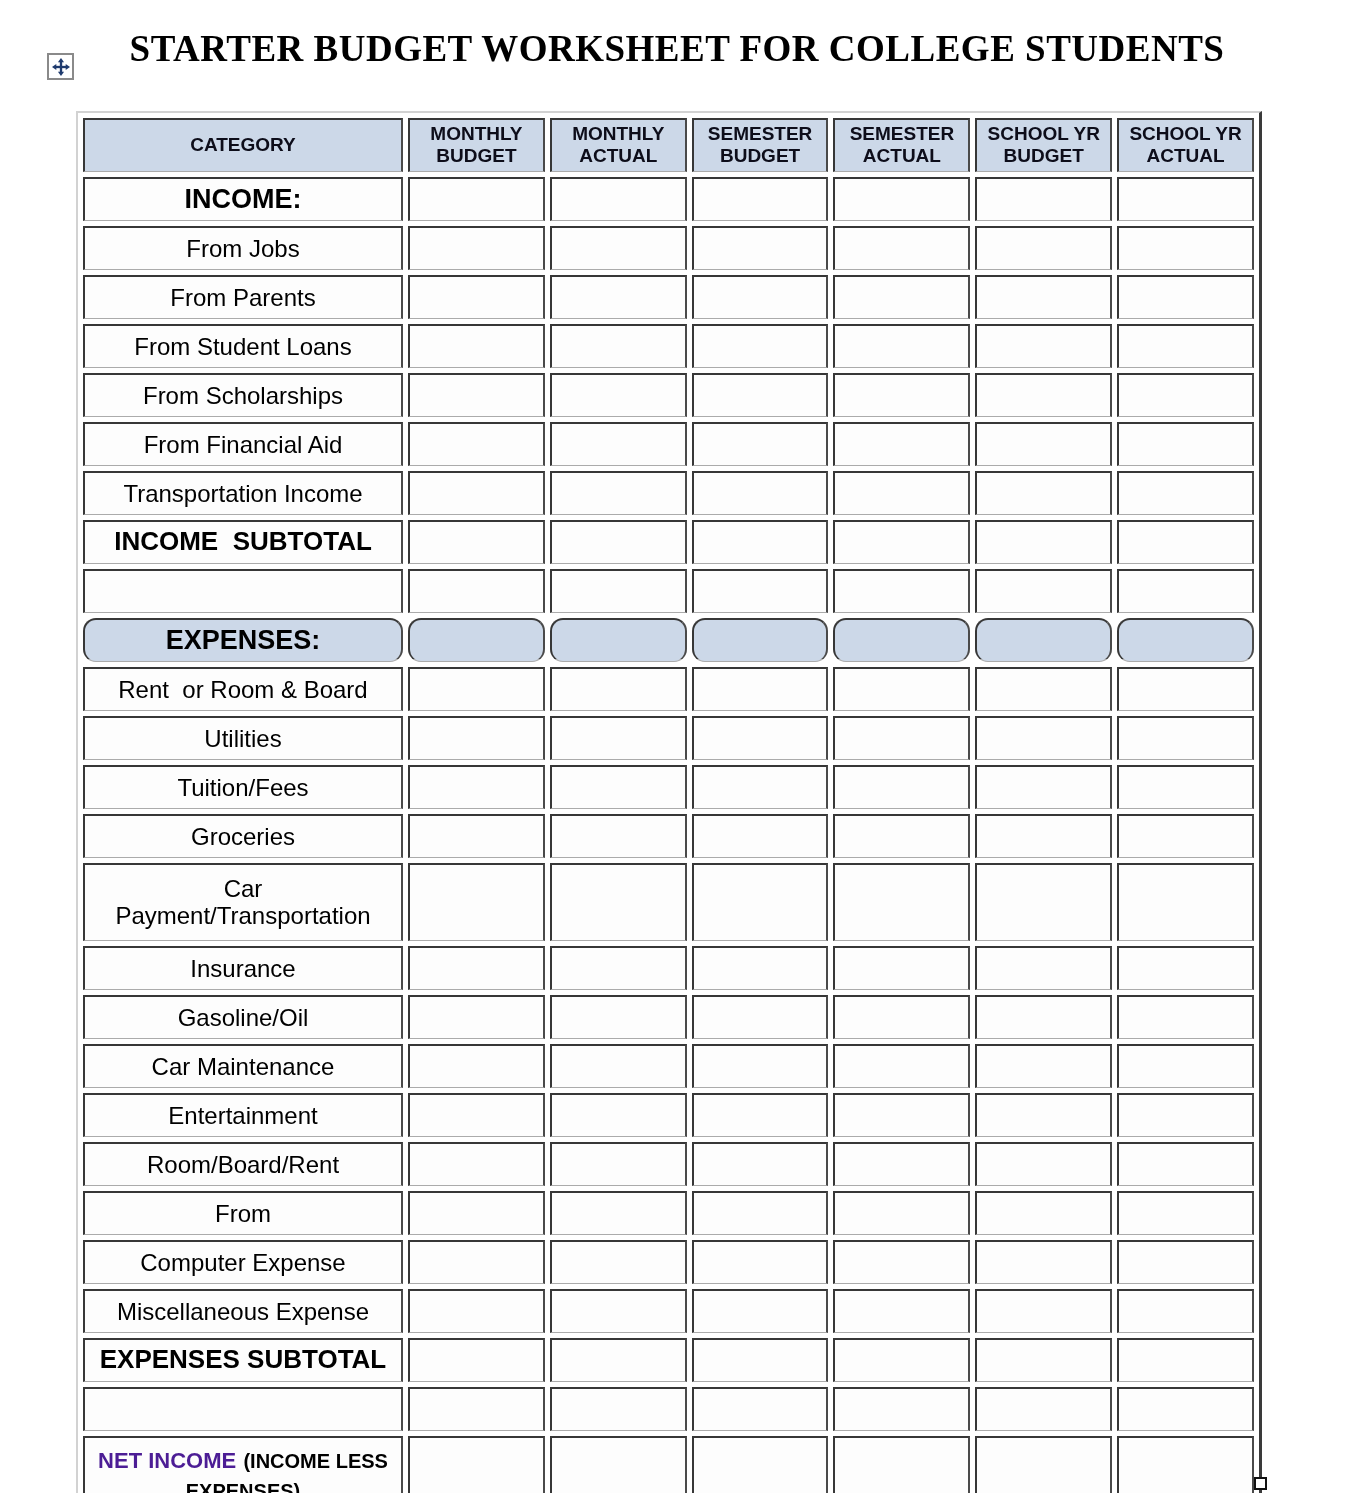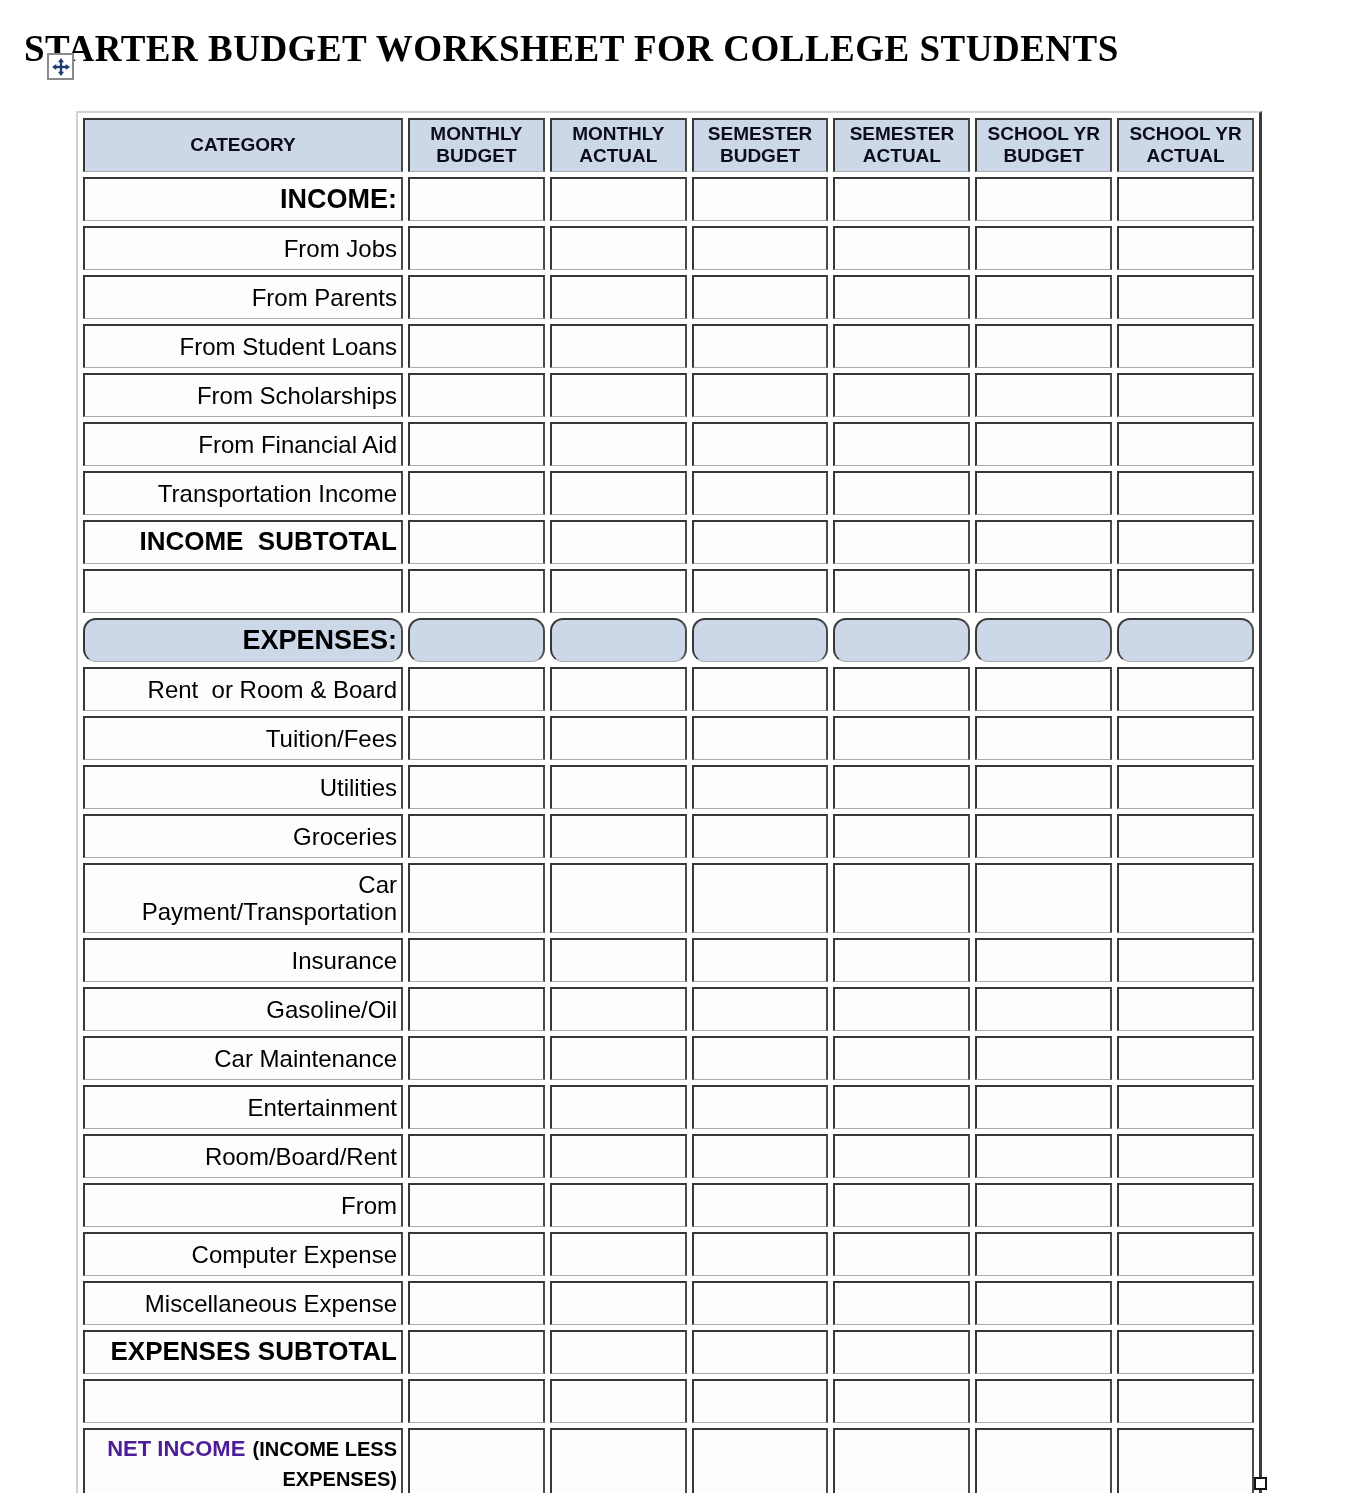--- a/index.html
+++ b/index.html
@@ -12,29 +12,29 @@
     height: 1493px;
     position: relative;
     font-family: "Liberation Sans", sans-serif;
     overflow: hidden;
   }
 
   
   .doc-title {
     position: absolute;
     top: 2px;
-    left: 0;
+    left: 12px;
     width: 1330px;
+    text-align: center;
     font-family: "Liberation Serif", serif;
     font-weight: bold;
     font-size: 37px;
     letter-spacing: 0.5px;
     color: #000000;
     white-space: nowrap;
-    padding-left: 24px;
   }
 
   
   .move-handle {
     position: absolute;
     left: 47px;
     top: 53px;
     width: 27px;
     height: 27px;
     box-sizing: border-box;
@@ -100,34 +100,34 @@
 
   table.worksheet td {
     height: 44px;
     vertical-align: middle;
     padding: 1px 4px;
   }
 
   td.category-cell {
     font-size: 24px;
     color: #000000;
-    text-align: right;
+    text-align: center;
     white-space: pre-wrap;
     line-height: 1.15;
   }
 
   tr.row-section td.category-cell {
     font-weight: bold;
     font-size: 27px;
   }
   tr.row-subtotal td.category-cell {
     font-weight: bold;
     font-size: 26px;
   }
-  tr.row-tall td { height: 70px; }
+  tr.row-tall td { height: 78px; }
 
   tr.row-highlight td {
     background: var(--highlight-bg, #ccd8e8);
     border-radius: 13px;
   }
 
   .net-main {
     font-weight: bold;
     font-size: 22px;
     color: #4c1d95;
@@ -273,30 +273,30 @@
       <tr class="row-item">
         <td class="category-cell">Rent  or Room &amp; Board</td>
         <td></td>
         <td></td>
         <td></td>
         <td></td>
         <td></td>
         <td></td>
       </tr>
       <tr class="row-item">
+        <td class="category-cell">Utilities</td>
+        <td></td>
+        <td></td>
+        <td></td>
+        <td></td>
+        <td></td>
+        <td></td>
+      </tr>
+      <tr class="row-item">
         <td class="category-cell">Tuition/Fees</td>
-        <td></td>
-        <td></td>
-        <td></td>
-        <td></td>
-        <td></td>
-        <td></td>
-      </tr>
-      <tr class="row-item">
-        <td class="category-cell">Utilities</td>
         <td></td>
         <td></td>
         <td></td>
         <td></td>
         <td></td>
         <td></td>
       </tr>
       <tr class="row-item">
         <td class="category-cell">Groceries</td>
         <td></td>

